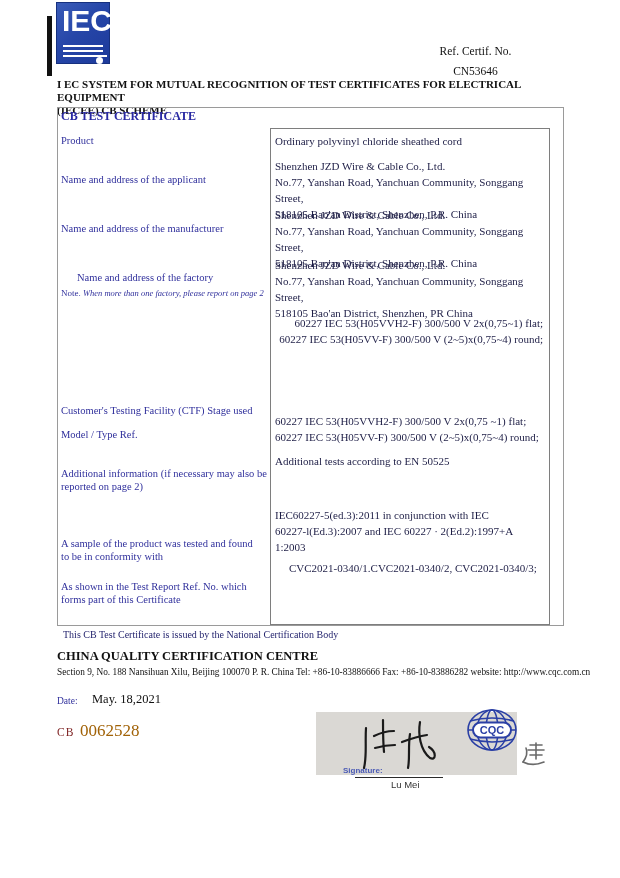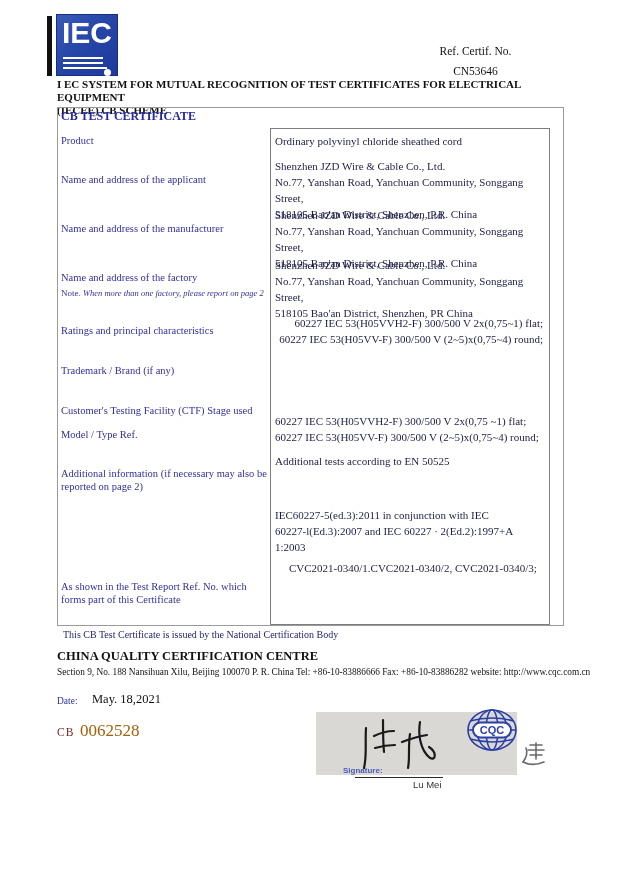--- a/index.html
+++ b/index.html
@@ -8,21 +8,21 @@
     width:620px;height:878px;
     background:#ffffff;
     font-family:"Liberation Serif","DejaVu Serif",serif;
     color:#1e1e46;
     overflow:hidden;
   }
   .abs{position:absolute;}
   
   .black-bar{left:47px;top:16px;width:5px;height:60px;background:#111;}
   .iec-logo{
-    left:56px;top:14px;width:62px;height:62px;
+    left:56px;top:2px;width:54px;height:62px;
     background:linear-gradient(135deg,#3a5cb8 0%,#2646a8 45%,#1d3a9b 100%);
     border:1px solid #16307f;box-sizing:border-box;
   }
   .iec-text{
     position:absolute;left:5px;top:1px;
     color:#ffffff;font-family:"Liberation Sans","DejaVu Sans",sans-serif;
     font-weight:bold;font-size:30px;letter-spacing:0px;
   }
   .iec-lines{position:absolute;left:6px;top:42px;width:50px;}
   .iec-line{height:2px;background:#fff;margin-bottom:3px;width:40px;}
@@ -58,21 +58,21 @@
   .cb-prefix{left:57px;top:726px;font-size:11.5px;color:#7c1f1f;letter-spacing:1px;}
   .cb-number{left:80px;top:721px;font-size:17px;color:#a16207;}
   .sig-box{left:316px;top:712px;width:201px;height:63px;background:#dad8d4;}
   .sig-label{
     left:321px;top:766px;font-size:8px;font-weight:bold;color:#4a5ab5;
     font-family:"Liberation Sans","DejaVu Sans",sans-serif;
     padding-left:22px;
   }
   .sig-line{left:355px;top:777px;width:88px;border-top:1.5px solid #2b2b2b;}
   .sig-name{
-    left:403px;top:779px;font-size:9.5px;color:#333;
+    left:381px;top:779px;font-size:9.5px;color:#333;
     font-family:"Liberation Sans","DejaVu Sans",sans-serif;
     padding-left:10px;
   }
   .sig-strokes{left:352px;top:714px;}
   .cqc-logo{left:464px;top:706px;}
   .stamp-char{left:520px;top:742px;}
 </style>
 </head>
 <body>
 
@@ -97,30 +97,29 @@
   <div class="abs scheme-title">I EC SYSTEM FOR MUTUAL RECOGNITION OF TEST CERTIFICATES FOR ELECTRICAL EQUIPMENT
 (IECEE) CB SCHEME</div>
 
   <div class="abs outer-box"></div>
   <div class="abs inner-box"></div>
   <div class="abs cert-title">CB TEST CERTIFICATE</div>
 
   <div class="lbl" style="top:135px;">Product</div>
   <div class="lbl" style="top:174px;">Name and address of the applicant</div>
   <div class="lbl" style="top:223px;">Name and address of the manufacturer</div>
-  <div class="lbl" style="top:272px;">Name and address of the factory</div>
+  <div class="lbl" style="top:272px;margin-left:16px;">Name and address of the factory</div>
   <div class="note-line" style="top:288px;">
     <span>Note.</span>
     <span class="note-italic">When more than one factory, please report on page 2</span>
   </div>
-  <div class="lbl" style="top:325px;">Ratings and principal characteristics</div>
-  <div class="lbl" style="top:365px;">Trademark / Brand (if any)</div>
   <div class="lbl" style="top:405px;">Customer's Testing Facility (CTF) Stage used</div>
   <div class="lbl" style="top:429px;">Model / Type Ref.</div>
   <div class="lbl" style="top:468px;width:215px;">Additional information (if necessary may also be reported on page 2)</div>
+  <div class="lbl" style="top:538px;width:200px;">A sample of the product was tested and found to be in conformity with</div>
   <div class="lbl" style="top:581px;width:212px;">As shown in the Test Report Ref. No. which forms part of this Certificate</div>
 
   <div class="val" style="left:275px;top:133px;">Ordinary polyvinyl chloride sheathed cord</div>
   <div class="val" style="left:275px;top:158px;">Shenzhen JZD Wire &amp; Cable Co., Ltd.
 No.77, Yanshan Road, Yanchuan Community, Songgang Street,
 518105 Bao'an District, Shenzhen, P.R. China</div>
   <div class="val" style="left:275px;top:207px;">Shenzhen JZD Wire &amp; Cable Co., Ltd.
 No.77, Yanshan Road, Yanchuan Community, Songgang Street,
 518105 Bao'an District, Shenzhen, P.R. China</div>
   <div class="val" style="left:275px;top:257px;">Shenzhen JZD Wire &amp; Cable Co., Ltd.

